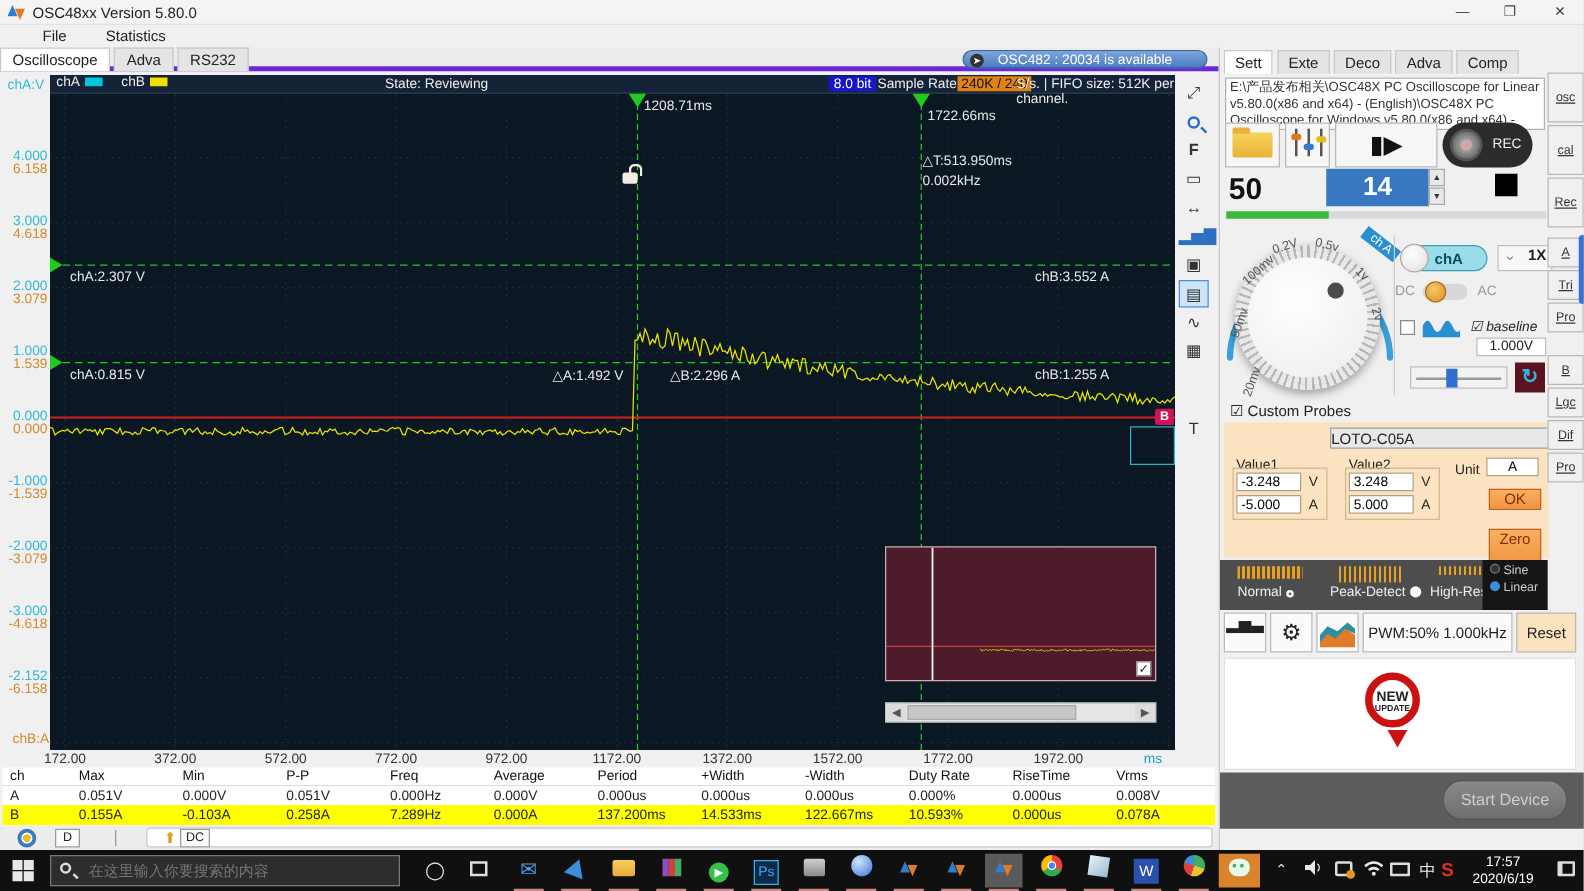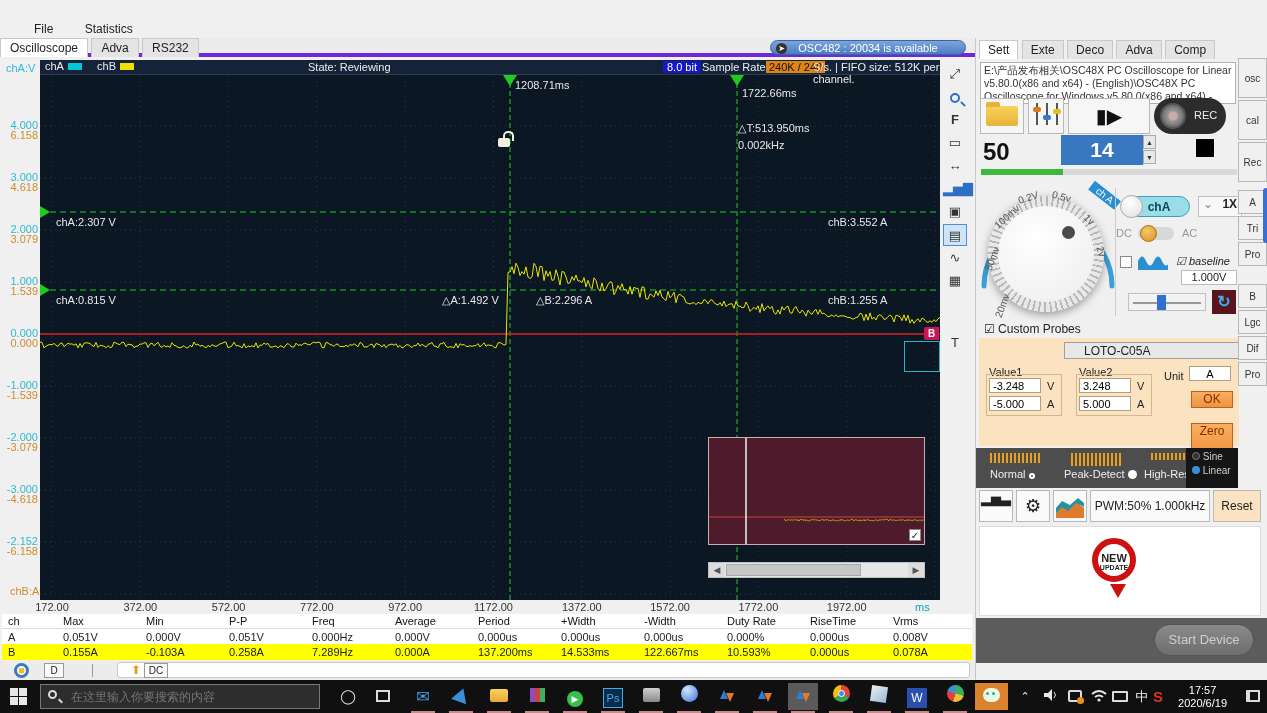--- a/index.html
+++ b/index.html
@@ -129,21 +129,21 @@
   
   #refresh-bar { position:absolute; left:0; top:580px; width:292px; height:45px; background:#5c5c5c; }
   #refresh-grp { position:absolute; left:6px; top:4px; width:162px; height:37px; border:1px solid #999; color:#f0f0f0; font-size:11px; }
   #refresh-grp .lab { position:absolute; left:6px; top:-7px; background:#5c5c5c; padding:0 3px; }
   #rslider { position:absolute; left:8px; top:22px; width:105px; height:3px; background:#ddd; }
   #rslider .hdl { position:absolute; left:45px; top:-5px; width:8px; height:13px; background:#2f6fd0; }
   #ramp { position:absolute; left:118px; top:10px; width:0; height:0; border-left:34px solid transparent; border-bottom:20px solid #f0f0f0; }
   #start-dev { position:absolute; left:178px; top:6px; width:100px; height:32px; border-radius:16px;
                background:linear-gradient(#8a8a8a,#6e6e6e); border:1px solid #555; color:#cfcfcf; font-size:13px; text-align:center; line-height:30px; }
   
-  .side-tab { position:absolute; left:262px; width:29px; background:#f0f0f0; border:1px solid #b8b8b8; font-size:10px; text-align:center; color:#333; overflow:hidden; }
+  .side-tab { position:absolute; left:262px; width:29px; background:#f0f0f0; border:1px solid #b8b8b8; font-size:10px; text-align:center; color:#333; overflow:hidden;text-decoration:underline; }
   #side-scroll { position:absolute; left:287px; top:150px; width:6px; height:55px; background:#3a6fd8; border-radius:3px; }
 
   
   #taskbar { left:0; top:680px; width:1267px; height:33px; background:#101010; color:#eee; }
   #start { position:absolute; left:10px; top:8px; width:17px; height:17px; display:grid; grid-template-columns:8px 8px; grid-gap:1px; }
   #start span { background:#e8e8e8; width:8px; height:8px; }
   #search { position:absolute; left:40px; top:4px; width:280px; height:25px; background:#2d2d2d; border:1px solid #777; color:#ddd; font-size:12px; padding-left:30px; }
   #search-lens { position:absolute; left:48px; top:10px; width:9px; height:9px; border:2px solid #ddd; border-radius:50%; }
   #search-lens:after { content:""; position:absolute; left:8px; top:8px; width:5px; height:2px; background:#ddd; transform:rotate(45deg); }
   .tb-ico { position:absolute; top:3px; width:30px; height:27px; text-align:center; line-height:27px; font-size:16px; }
@@ -151,20 +151,27 @@
   .tb-hl { background:#5a5a5a; }
   .tb-hl-orange { background:#d9832f; }
   .tray-time { position:absolute; right:40px; top:4px; text-align:center; font-size:11px; line-height:13px; color:#fff; }
   .csq { display:inline-block; }
 </style>
 </head>
 <body>
 
 <div id="app">
 
+  <div class="abs" id="titlebar">
+    <span class="abs" style="left:6px;top:4px;"><span class="app-icon"><span class="t1"></span><span class="t2"></span></span></span>
+    <span class="abs" style="left:26px;top:3px;font-size:12px;">OSC48xx  Version 5.80.0</span>
+    <span class="abs winbtn" style="left:1155px;top:1px;">—</span>
+    <span class="abs winbtn" style="left:1193px;top:1px;">❐</span>
+    <span class="abs winbtn" style="left:1233px;top:1px;">✕</span>
+  </div>
 
   <div class="abs" id="menubar">
     <span class="menu-item" style="margin-left:20px;">File</span>
     <span class="menu-item">Statistics</span>
   </div>
 
   <div class="abs" id="tabstrip">
     <span class="tab active">Oscilloscope</span>
     <span class="tab">Adva</span>
     <span class="tab">RS232</span>
@@ -445,21 +452,21 @@
     <label class="abs chk" style="left:200px;top:217px;font-style:italic;">☑ <span>baseline</span></label>
     <div id="baseline-box">1.000V</div>
     <div id="lvl-slider">
         <div class="trk"></div>
         <div class="hdl"></div>
       </div>
     <div id="reset-circ">↻</div>
 
     <label class="abs chk" style="left:8px;top:284px;font-size:12px;">☑ <span>Custom Probes</span></label>
     <div id="probes-panel">
-      <div class="abs" style="left:85px;top:4px;width:203px;height:17px;background:#e8e8e8;border:1px solid #a0a0a0;font-size:12px;padding:1px 19px;">
+      <div class="abs" style="left:85px;top:4px;width:203px;height:17px;background:#e8e8e8;border:1px solid #a0a0a0;font-size:12px;padding:1px 0;">
         <span>LOTO-C05A</span><span class="abs" style="right:4px;color:#777;">⌄</span>
       </div>
       <span class="abs" style="left:10px;top:28px;font-size:11px;">Value1</span>
       <div class="grp" style="left:7px;top:36px;width:76px;height:42px;"></div>
       <input class="inp" style="left: 10px; top: 40px; width: 52px;" value="-3.248">
       <span class="abs" style="left:68px;top:42px;font-size:11px;">V</span>
       <input class="inp" style="left: 10px; top: 58px; width: 52px;" value="-5.000">
       <span class="abs" style="left:68px;top:60px;font-size:11px;">A</span>
       <span class="abs" style="left:100px;top:28px;font-size:11px;">Value2</span>
       <div class="grp" style="left:97px;top:36px;width:76px;height:42px;"></div>

